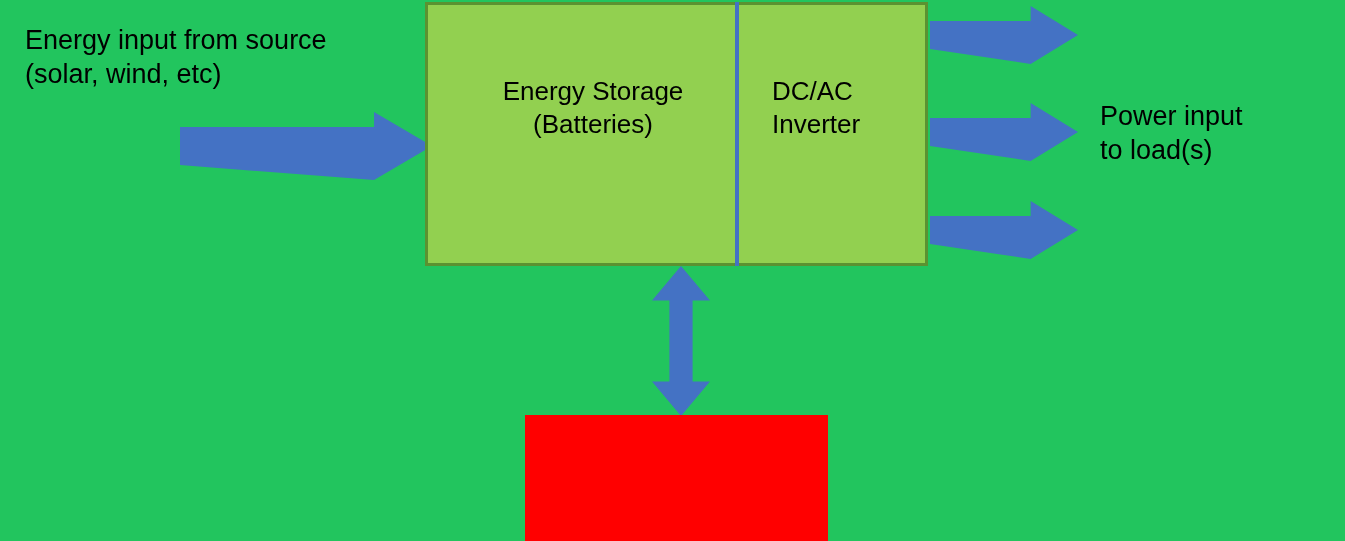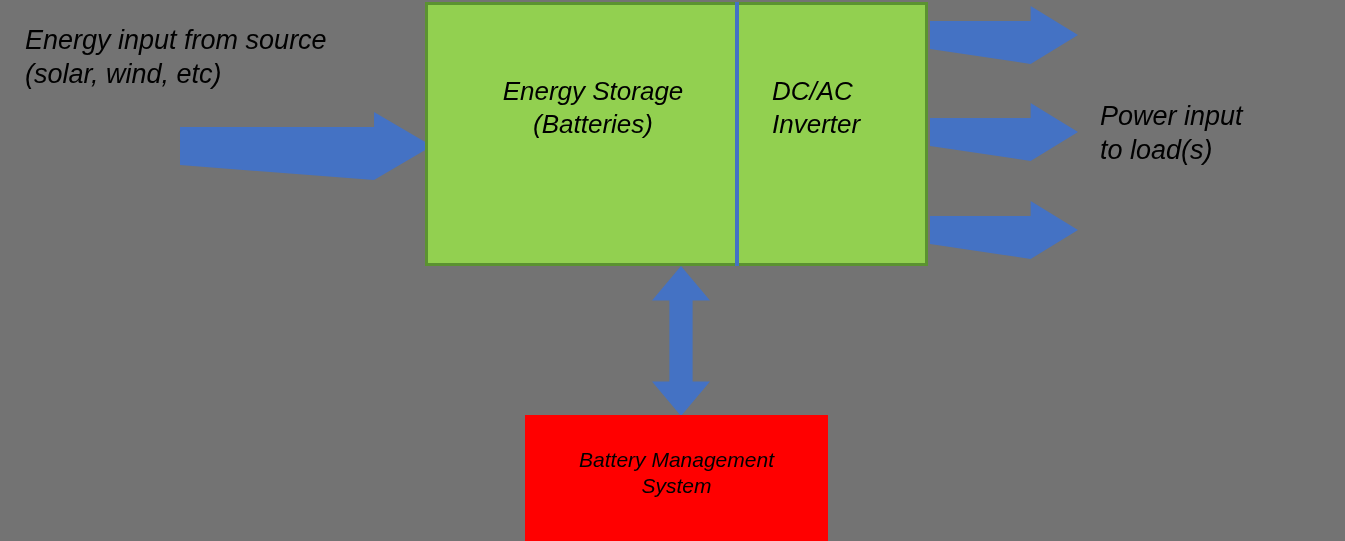--- a/index.html
+++ b/index.html
@@ -4,25 +4,24 @@
 <style>
   html, body {
     margin: 0;
     padding: 0;
     background: #ffffff;
   }
   #canvas {
     position: relative;
     width: 1345px;
     height: 541px;
-    background: #737373;
+    background: #22c55e;
     font-family: "Liberation Sans", sans-serif;
     color: #000000;
     overflow: hidden;
-    font-style: italic;
   }
   .label {
     position: absolute;
     white-space: pre-line;
     line-height: 1.25;
   }
   #input-label {
     left: 25px;
     top: 24px;
     font-size: 27px;
@@ -132,16 +131,14 @@
 
   <div class="arrow out-arrow" id="output-arrow-3"></div>
 
   <div class="label" id="output-label">Power input
 to load(s)</div>
 
   <div class="arrow" id="bms-arrow"></div>
 
   <div id="bms-box"></div>
 
-  <div class="label" id="bms-label">Battery Management
-System</div>
 
 </div>
 
 </body></html>

